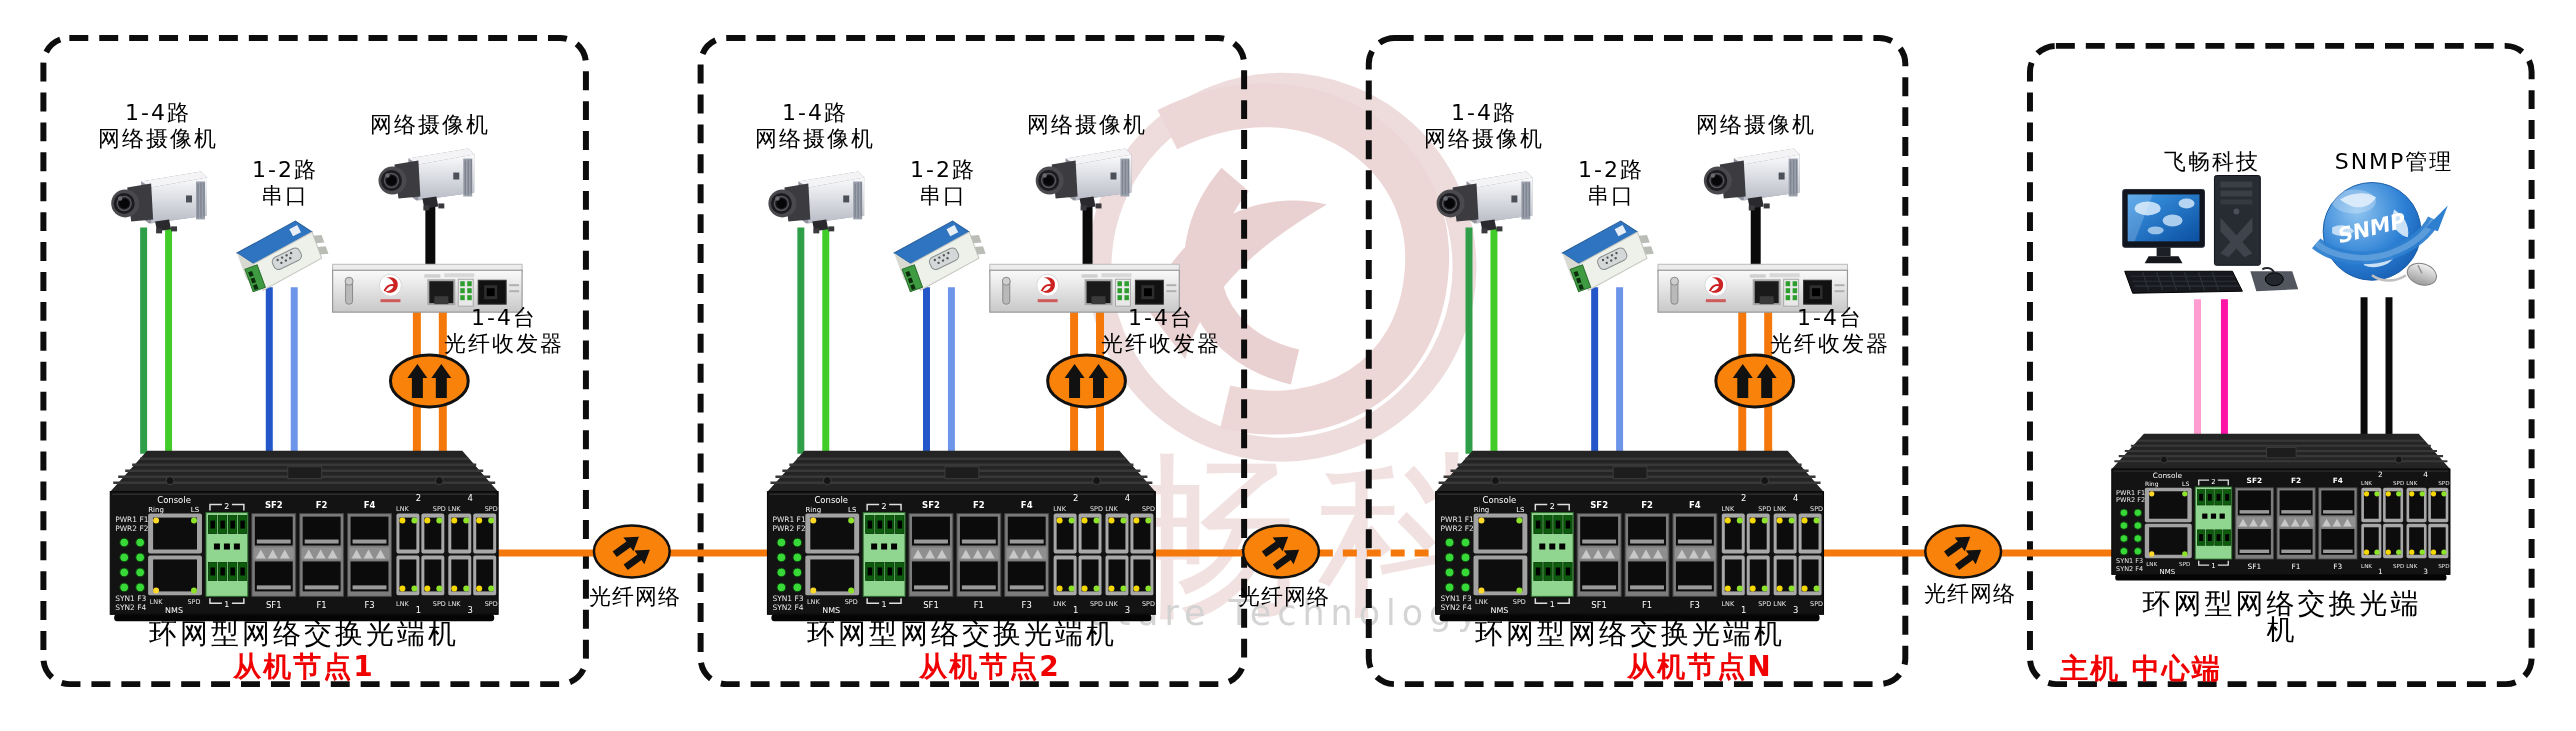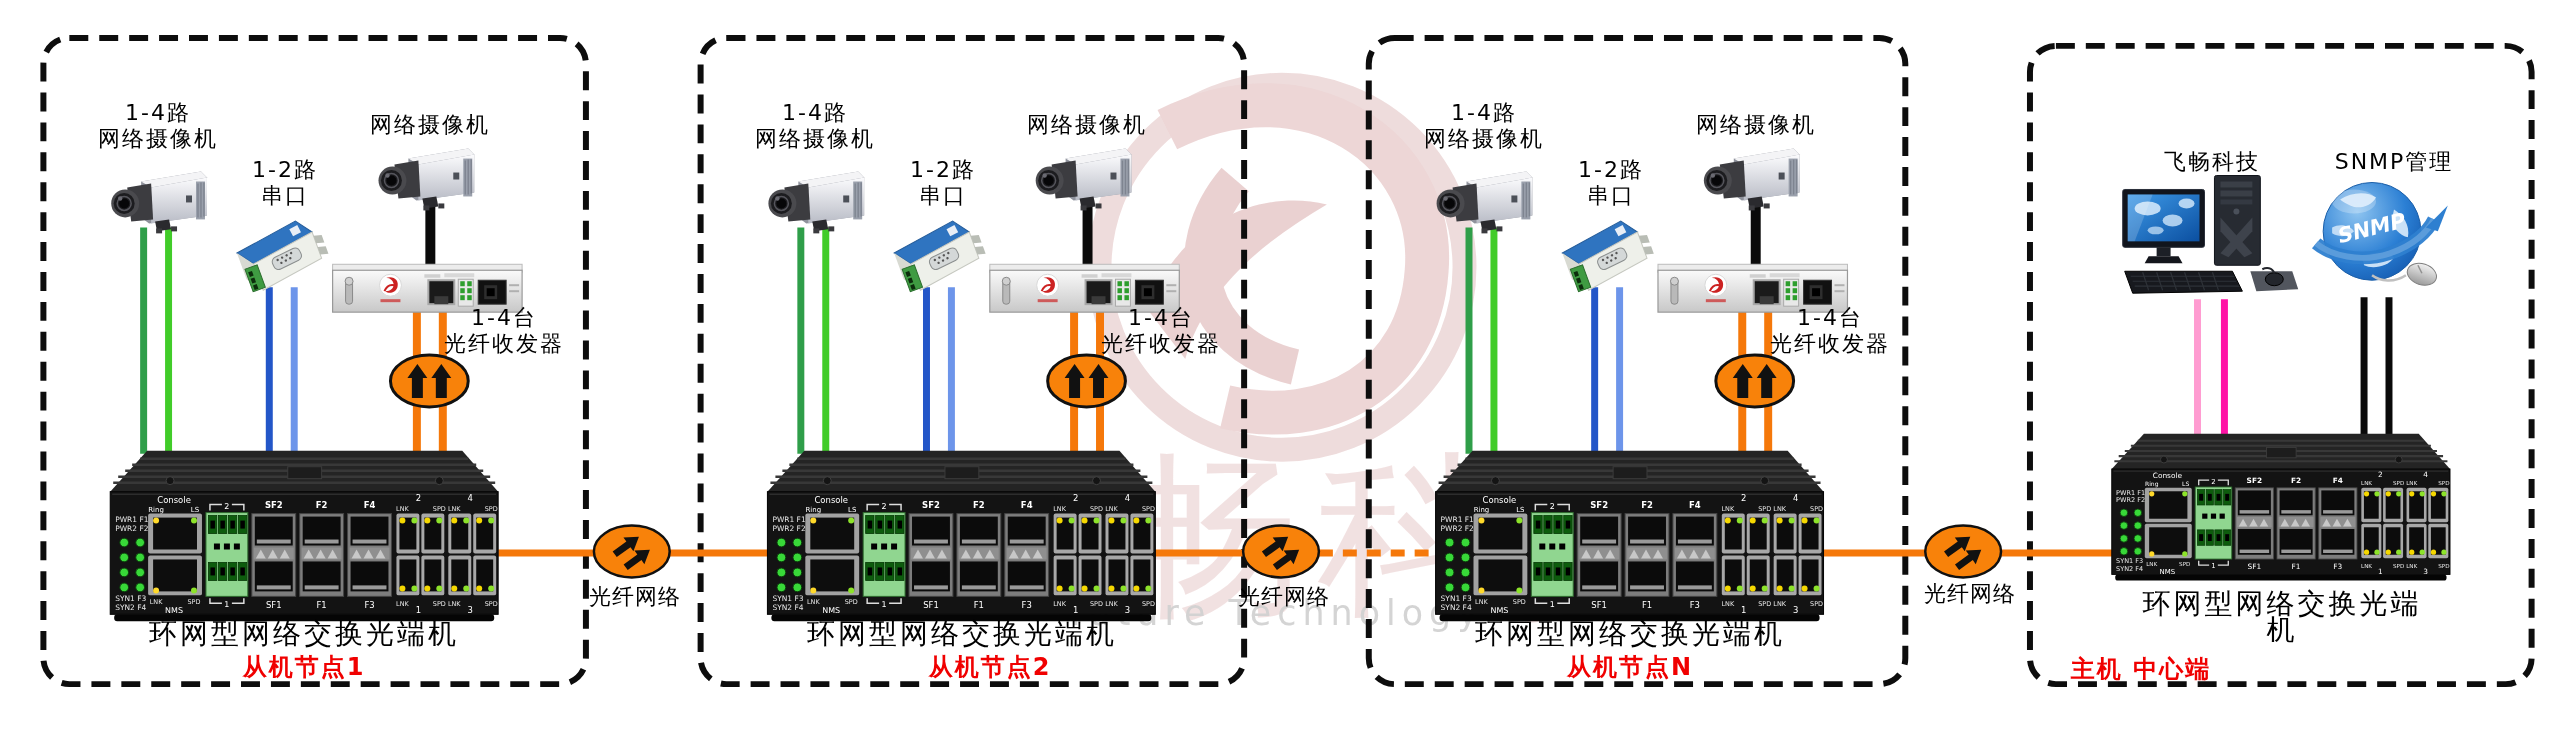--- a/index.html
+++ b/index.html
@@ -3,21 +3,21 @@
 <meta charset="utf-8">
 <style>
   html,body{margin:0;padding:0;background:#fff;}
   #canvas{position:relative;width:2576px;height:731px;background:#ffffff;overflow:hidden;
           font-family:"DejaVu Sans","Liberation Sans",sans-serif;}
   #scene{position:absolute;left:0;top:0;}
   svg text{font-family:"DejaVu Sans","Liberation Sans",sans-serif;}
   .lbl{position:absolute;transform:translateX(-50%);text-align:center;font-size:22px;line-height:26px;
        color:#000;letter-spacing:2px;white-space:pre-line;font-weight:500;}
   .lbl.big{font-size:28px;letter-spacing:3px;}
-  .lbl.red{color:#f00000;font-weight:700;font-size:24px;}
+  .lbl.red{color:#f00000;font-weight:700;font-size:28px;}
   .lbl.net{letter-spacing:1px;}
 </style>
 </head>
 <body>
 
 <div id="canvas">
 <svg id="scene" width="2576" height="731" viewBox="0 0 2582 733">
   <defs>
     <linearGradient id="gBody" x1="0" y1="0" x2="0" y2="1">
       <stop offset="0" stop-color="#fbfbfd"></stop>
@@ -430,21 +430,21 @@
 <div class="lbl red" style="left:990px;top:654px;">从机节点2</div>
 
 <div class="lbl" style="left:1484px;top:100px;">1-4路
 网络摄像机</div>
 <div class="lbl" style="left:1611px;top:157px;">1-2路
 串口</div>
 <div class="lbl" style="left:1756px;top:112px;">网络摄像机</div>
 <div class="lbl" style="left:1830px;top:305px;">1-4台
 光纤收发器</div>
 <div class="lbl big" style="left:1630px;top:621px;">环网型网络交换光端机</div>
-<div class="lbl red" style="left:1630px;top:654px;">从机节点N</div>
+<div class="lbl red" style="left:1700px;top:654px;">从机节点N</div>
 
 <div class="lbl" style="left:2212px;top:149px;">飞畅科技</div>
 <div class="lbl" style="left:2394px;top:149px;text-align:center;">SNMP管理</div>
 <div class="lbl big" style="left:2282px;top:591px;">环网型网络交换光端机</div>
 <div class="lbl red" style="left:2141px;top:656px;">主机 中心端</div>
 
 <div class="lbl net" style="left:635px;top:584px;">光纤网络</div>
 <div class="lbl net" style="left:1284px;top:584px;">光纤网络</div>
 <div class="lbl net" style="left:1970px;top:581px;">光纤网络</div>
 </div>

